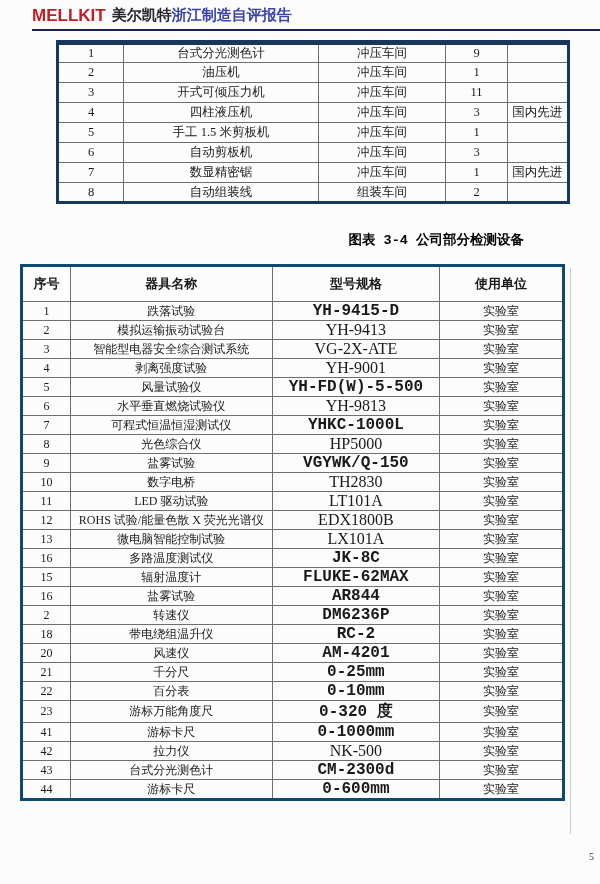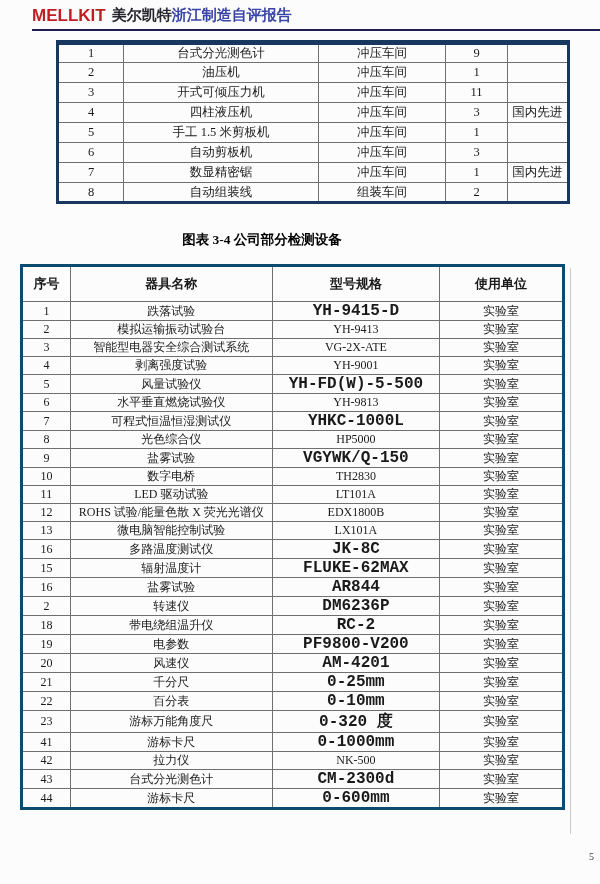--- a/index.html
+++ b/index.html
@@ -35,30 +35,30 @@
   }
   
   .equip{
     position:absolute;left:56px;top:40px;width:514px;
     border:3px solid #17375e;border-top-width:5px;
   }
   .equip td{height:20px;font-size:12.5px;}
   
   .caption{
     position:absolute;left:0;top:231px;width:524px;
-    text-align:center;font-size:13.5px;font-weight:bold;color:#000;
+    text-align:right;font-size:13.5px;font-weight:bold;color:#000;font-family:Liberation Mono, monospace;
   }
   
   .detect{
     position:absolute;left:20px;top:264px;width:545px;
     border:3px solid #0c4a6e;
   }
   .detect th{height:36px;font-size:13px;font-weight:bold;}
   .detect td{height:17.5px;font-size:12px;}
-  .detect td.m-wide{font-size:12px;}
+  .detect td.m-wide{font-size:16px;}
   .detect td.m-narrow{
     font-family:Liberation Mono, monospace;
     font-size:16px;font-weight:bold;
   }
   .edge-line{
     position:absolute;left:570px;top:268px;width:1px;height:566px;
     background:#cccccc;
   }
   .pageno{
     position:absolute;right:6px;top:851px;
@@ -262,26 +262,20 @@
           <td class="m-narrow">DM6236P</td>
           <td>实验室</td>
         </tr>
         <tr>
           <td>18</td>
           <td>带电绕组温升仪</td>
           <td class="m-narrow">RC-2</td>
           <td>实验室</td>
         </tr>
         <tr>
-          <td>19</td>
-          <td>电参数</td>
-          <td class="m-narrow">PF9800-V200</td>
-          <td>实验室</td>
-        </tr>
-        <tr>
           <td>20</td>
           <td>风速仪</td>
           <td class="m-narrow">AM-4201</td>
           <td>实验室</td>
         </tr>
         <tr>
           <td>21</td>
           <td>千分尺</td>
           <td class="m-narrow">0-25mm</td>
           <td>实验室</td>

